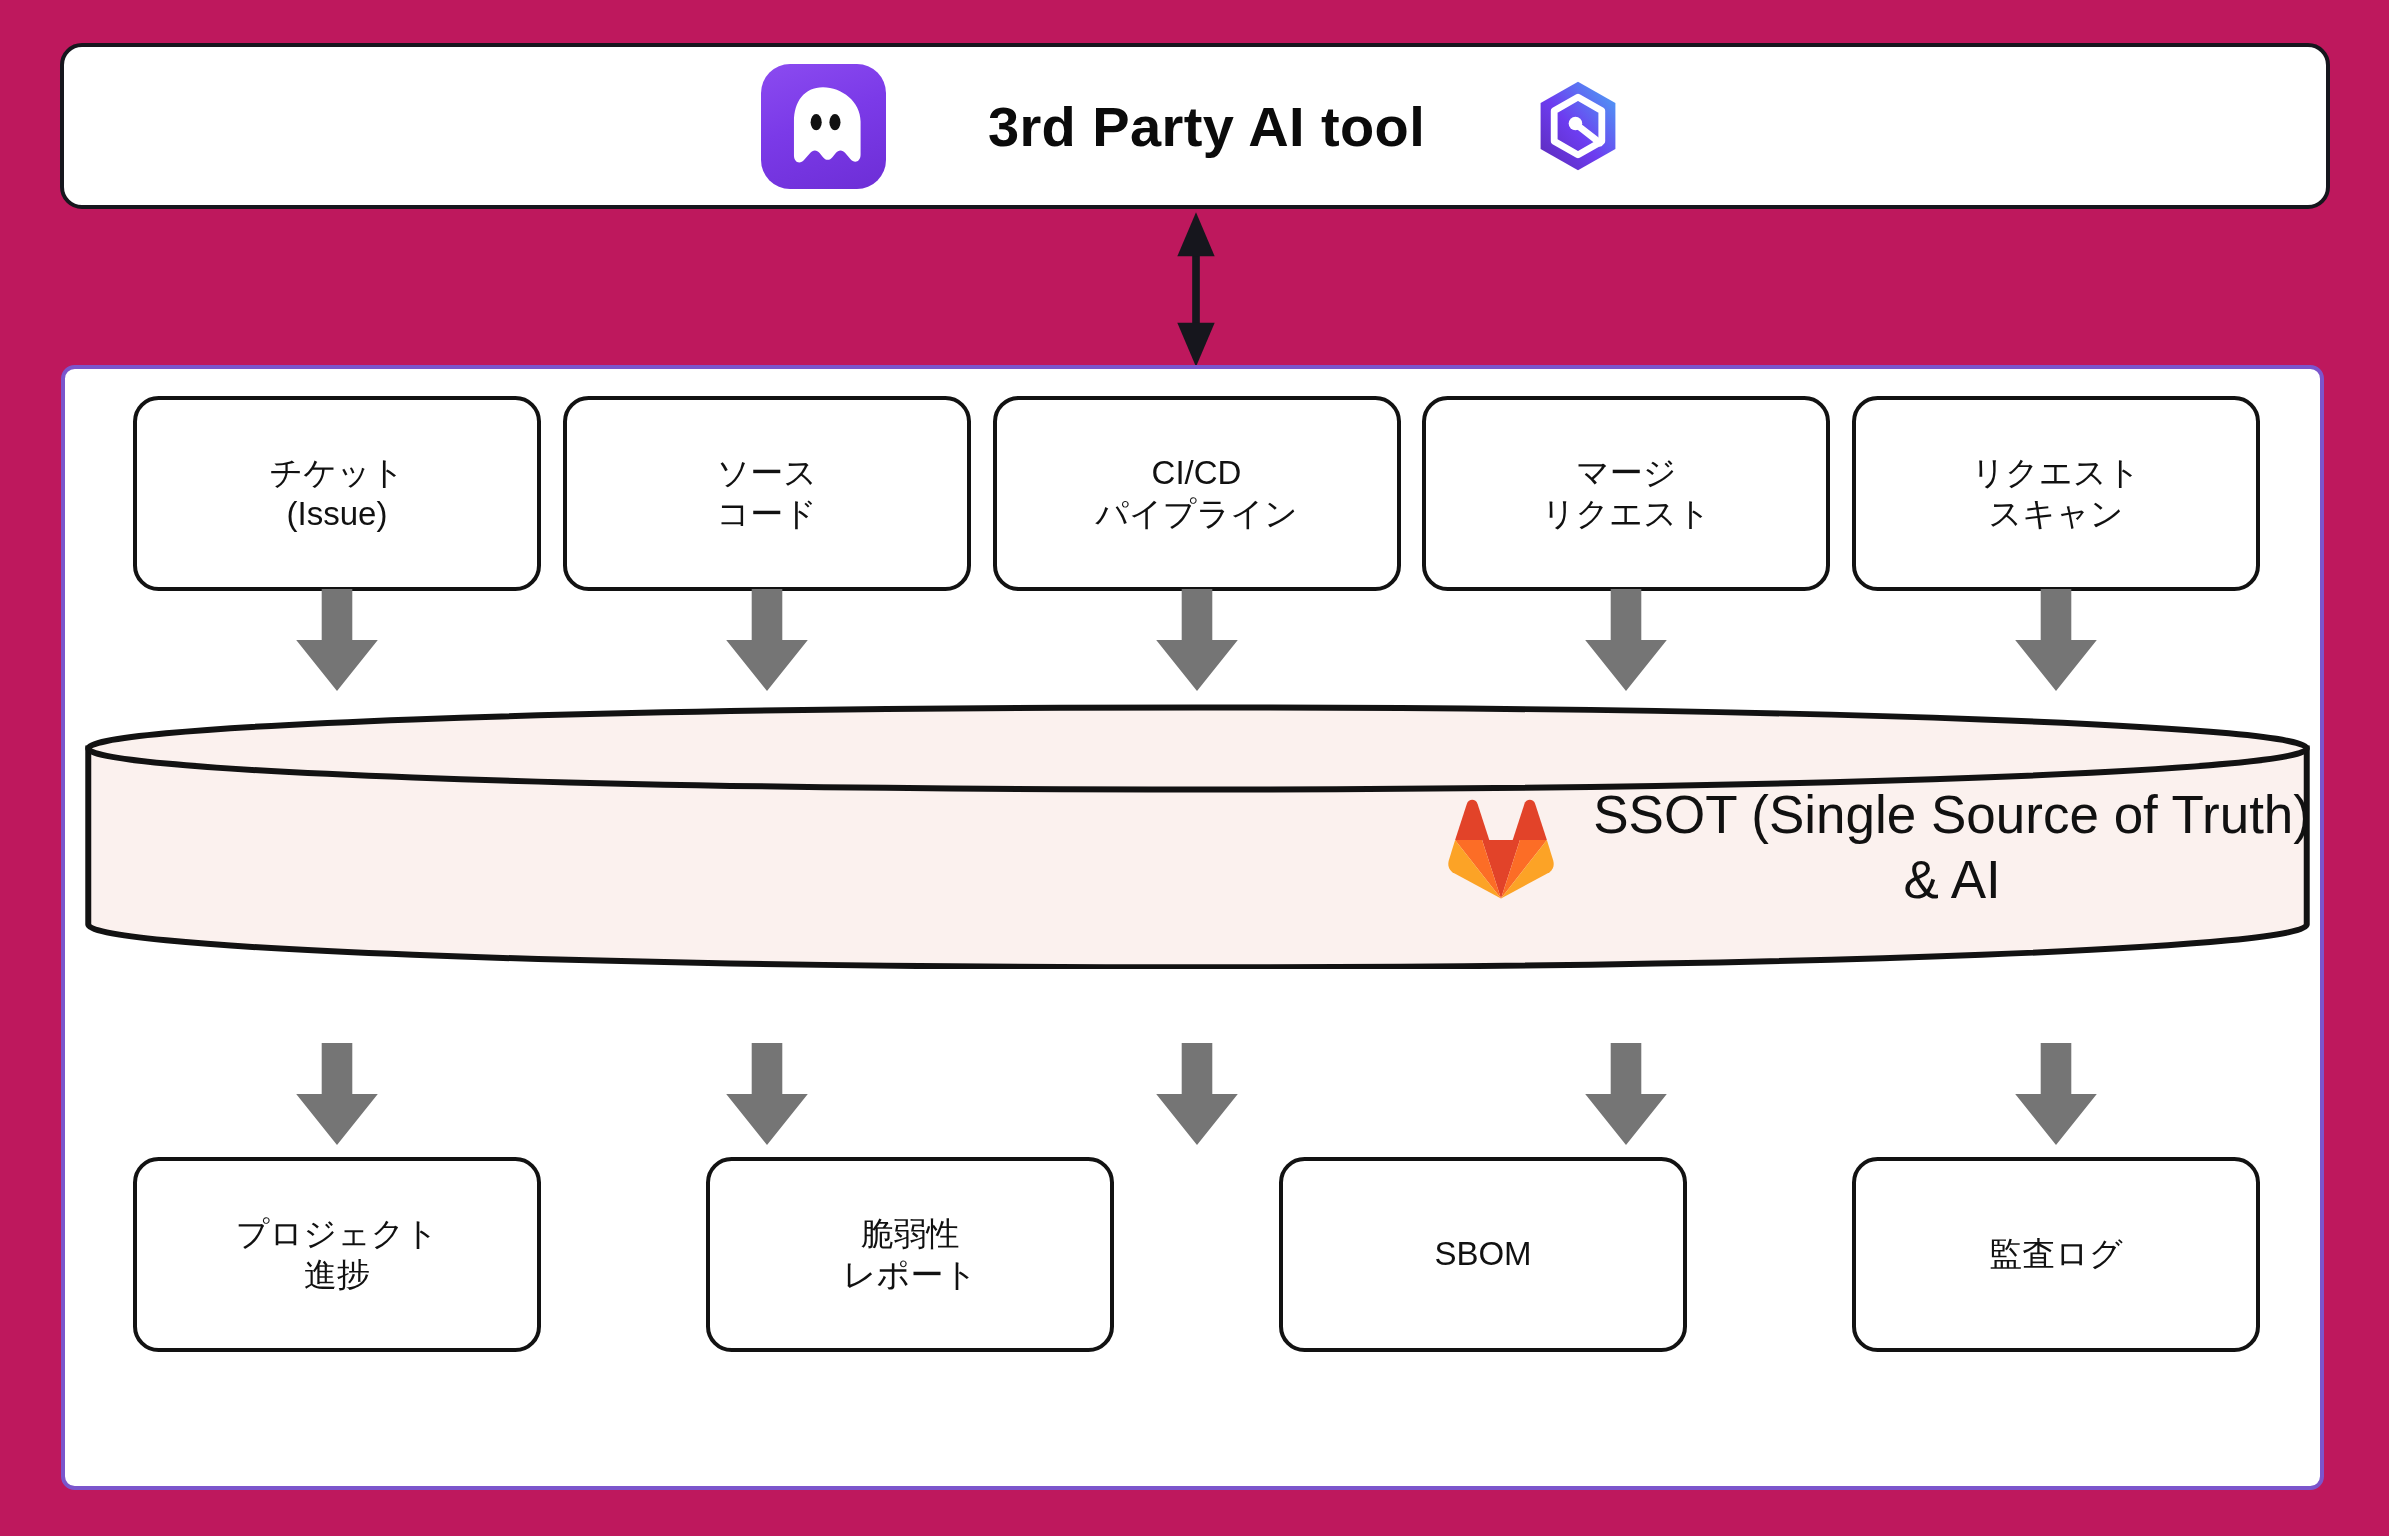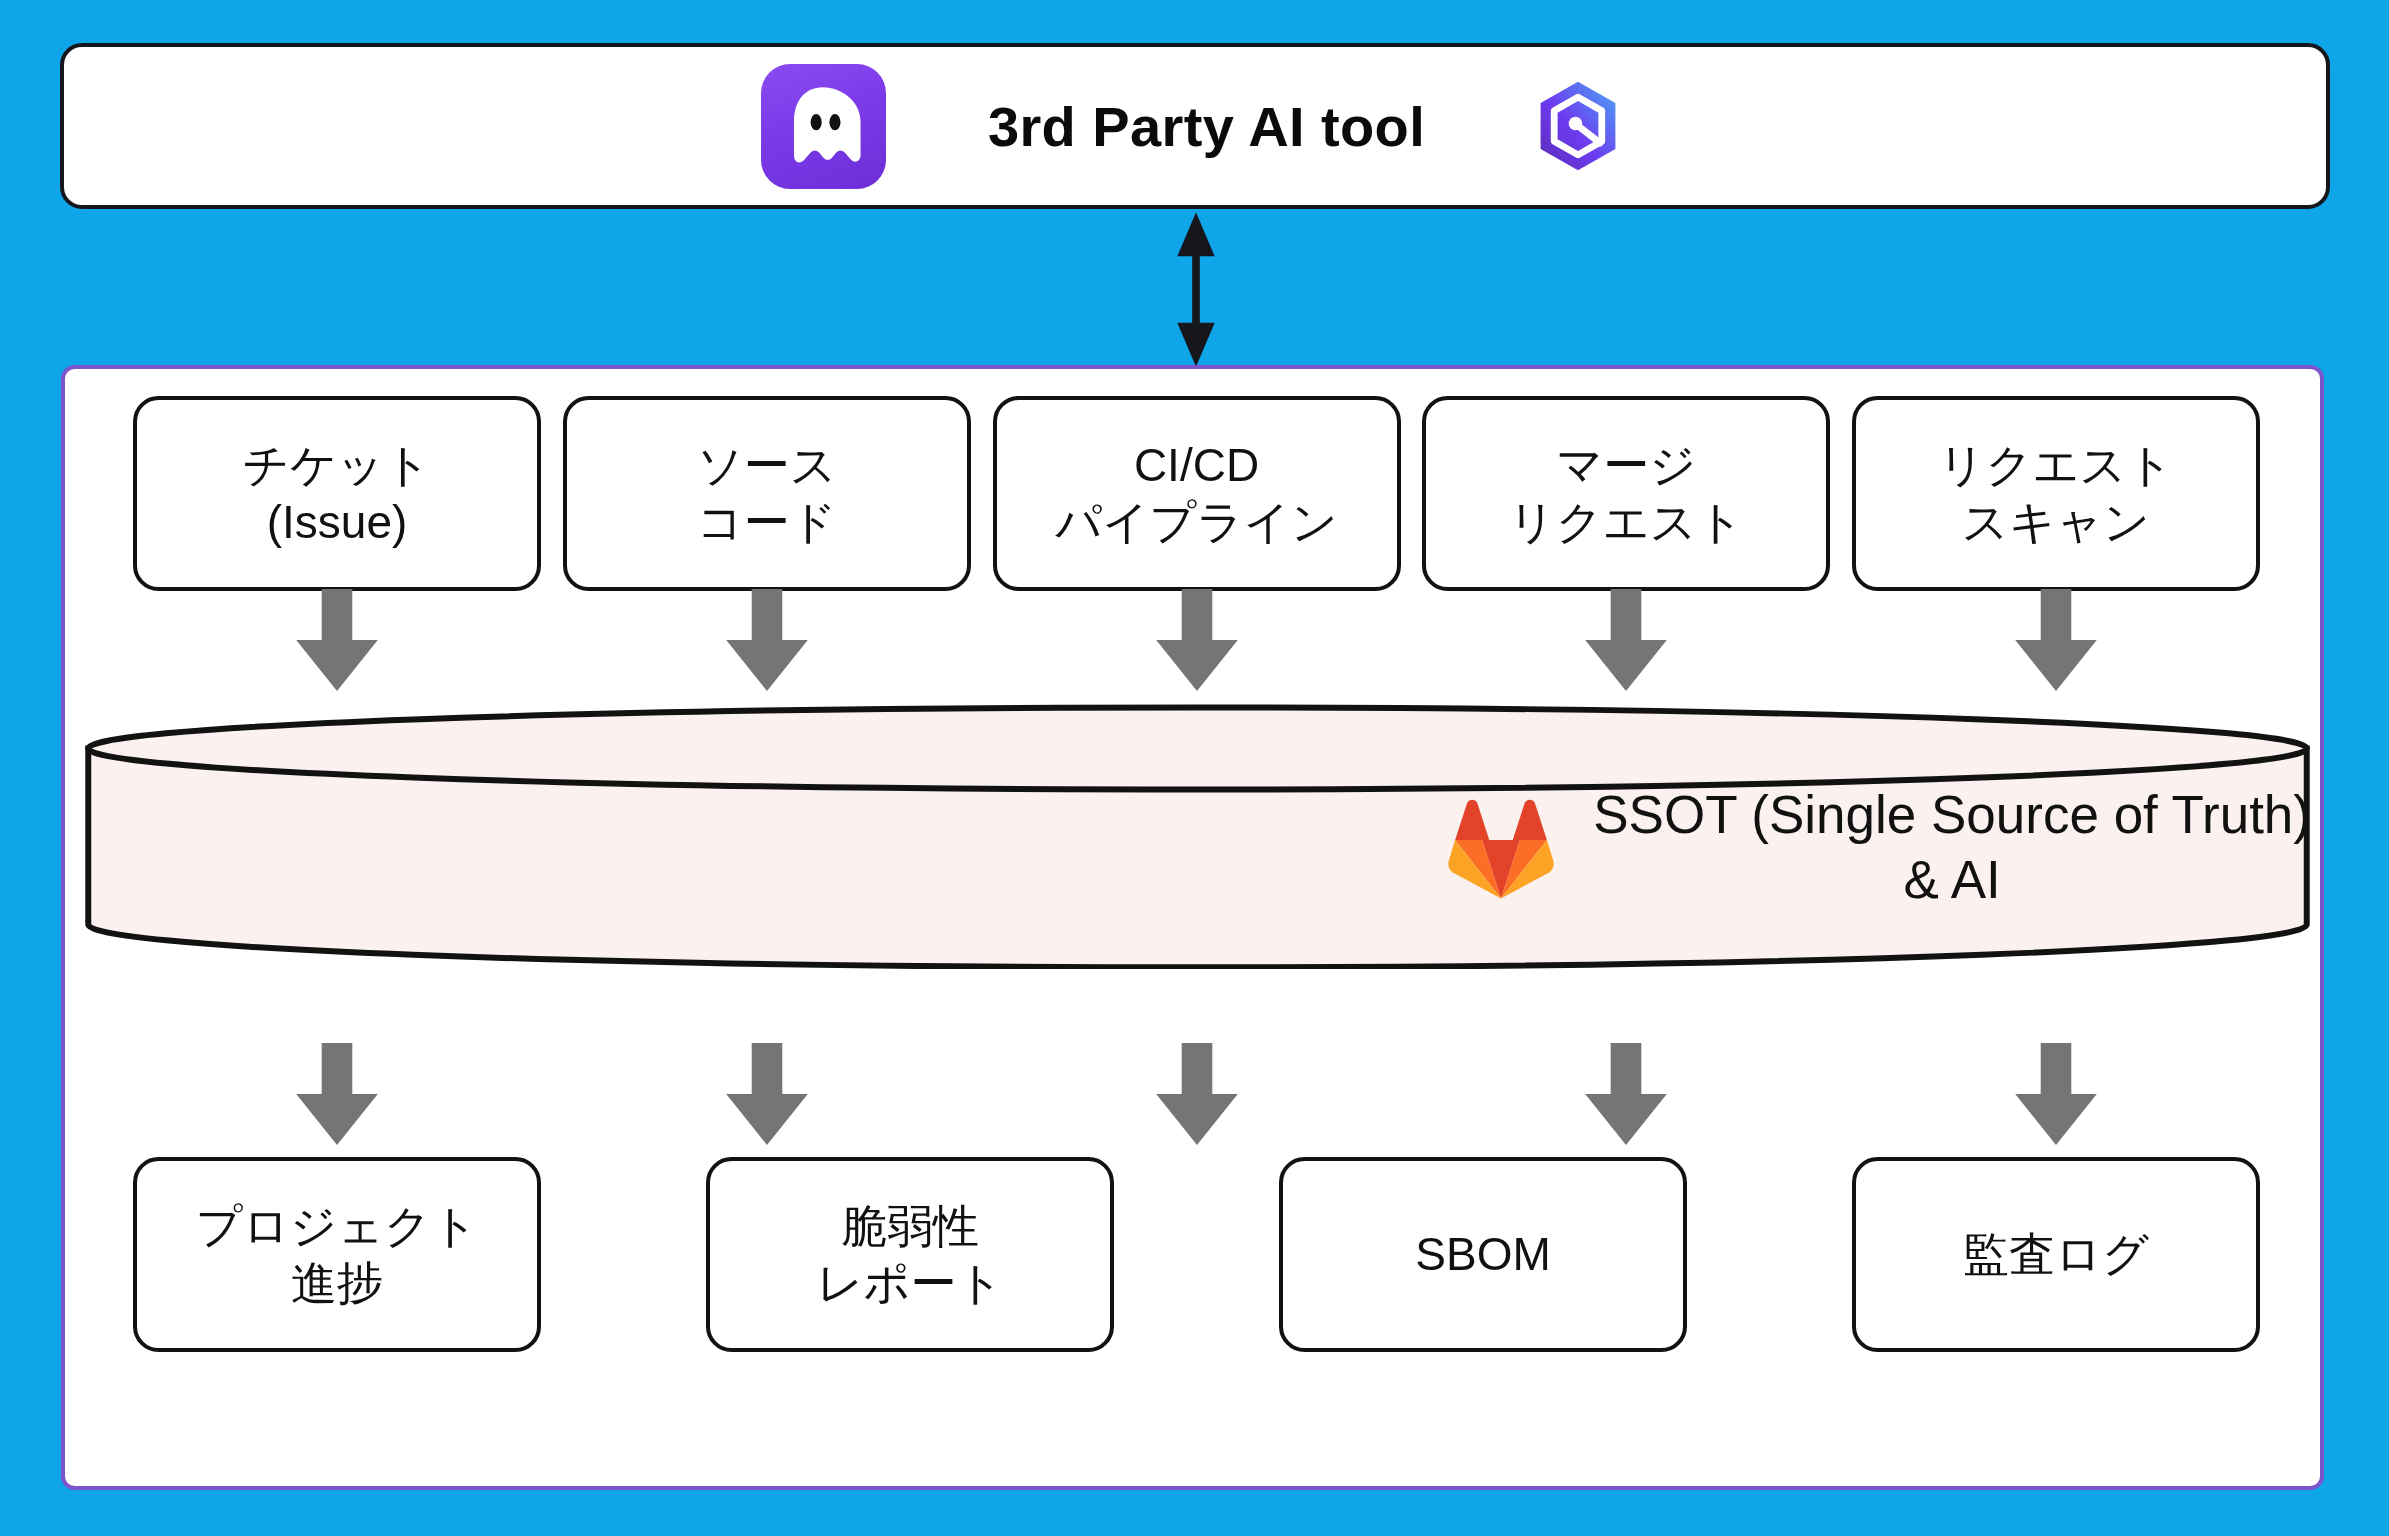--- a/index.html
+++ b/index.html
@@ -11,21 +11,21 @@
     width: 2389px;
     height: 1536px;
     font-family: "Liberation Sans", "DejaVu Sans", sans-serif;
     overflow: hidden;
   }
 
   #stage {
     position: relative;
     width: 2389px;
     height: 1536px;
-    background: #0ea5e9;
+    background: #be185d;
   }
 
   
   .top-panel {
     position: absolute;
     left: 60px;
     top: 43px;
     width: 2270px;
     height: 166px;
     box-sizing: border-box;
@@ -113,21 +113,21 @@
     height: 195px;
     border: 4.3px solid #121212;
     border-radius: 25.6px;
     background: #ffffff;
     display: flex;
     flex-direction: column;
     align-items: center;
     justify-content: center;
     text-align: center;
     color: #111111;
-    font-size: 46px;
+    font-size: 33px;
     line-height: 1.22;
     padding: 0 8.5px;
   }
   .node-box .l2 { display: block; }
 
   
   .arrows {
     position: absolute;
     left: 68px;
     width: 2127px;

